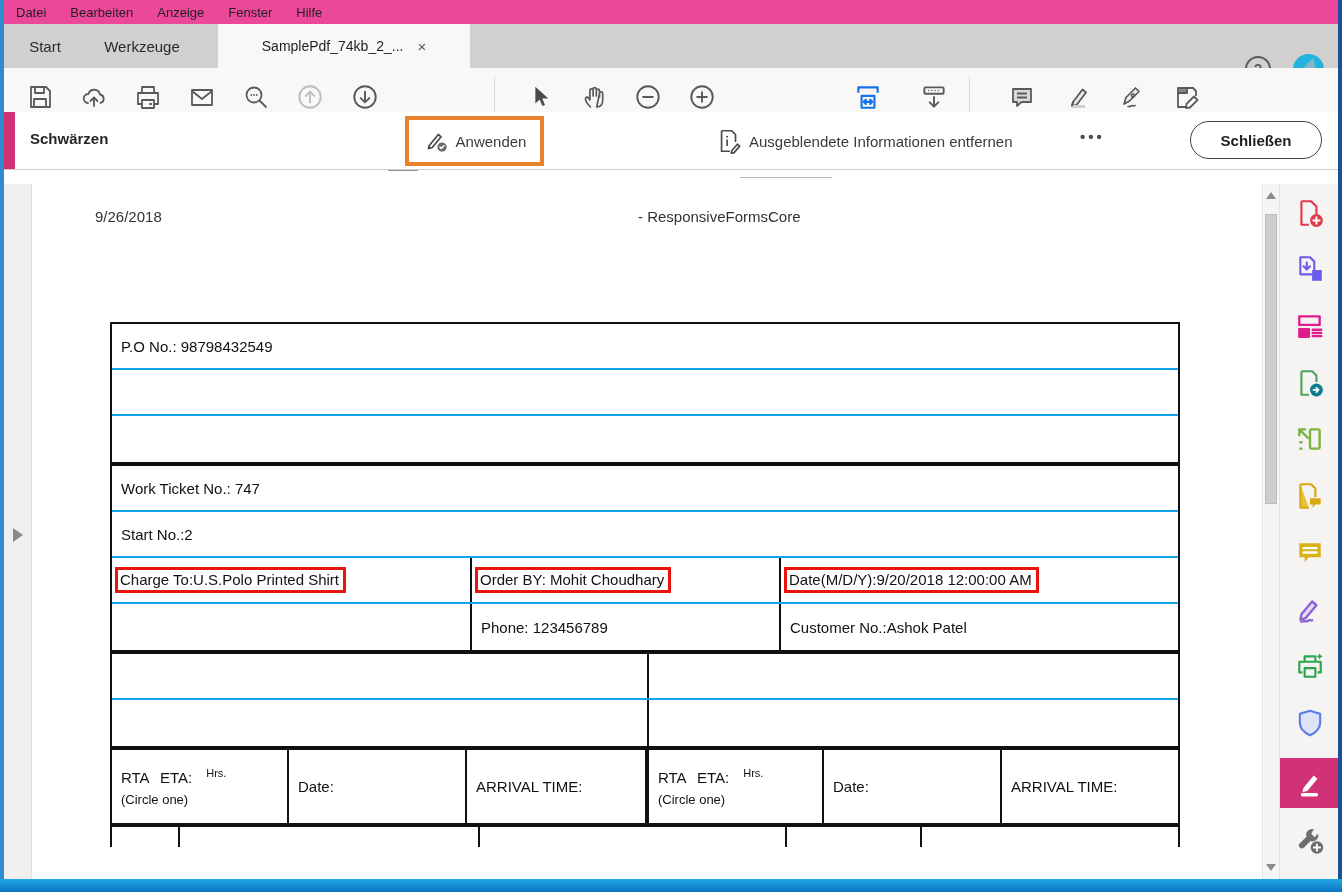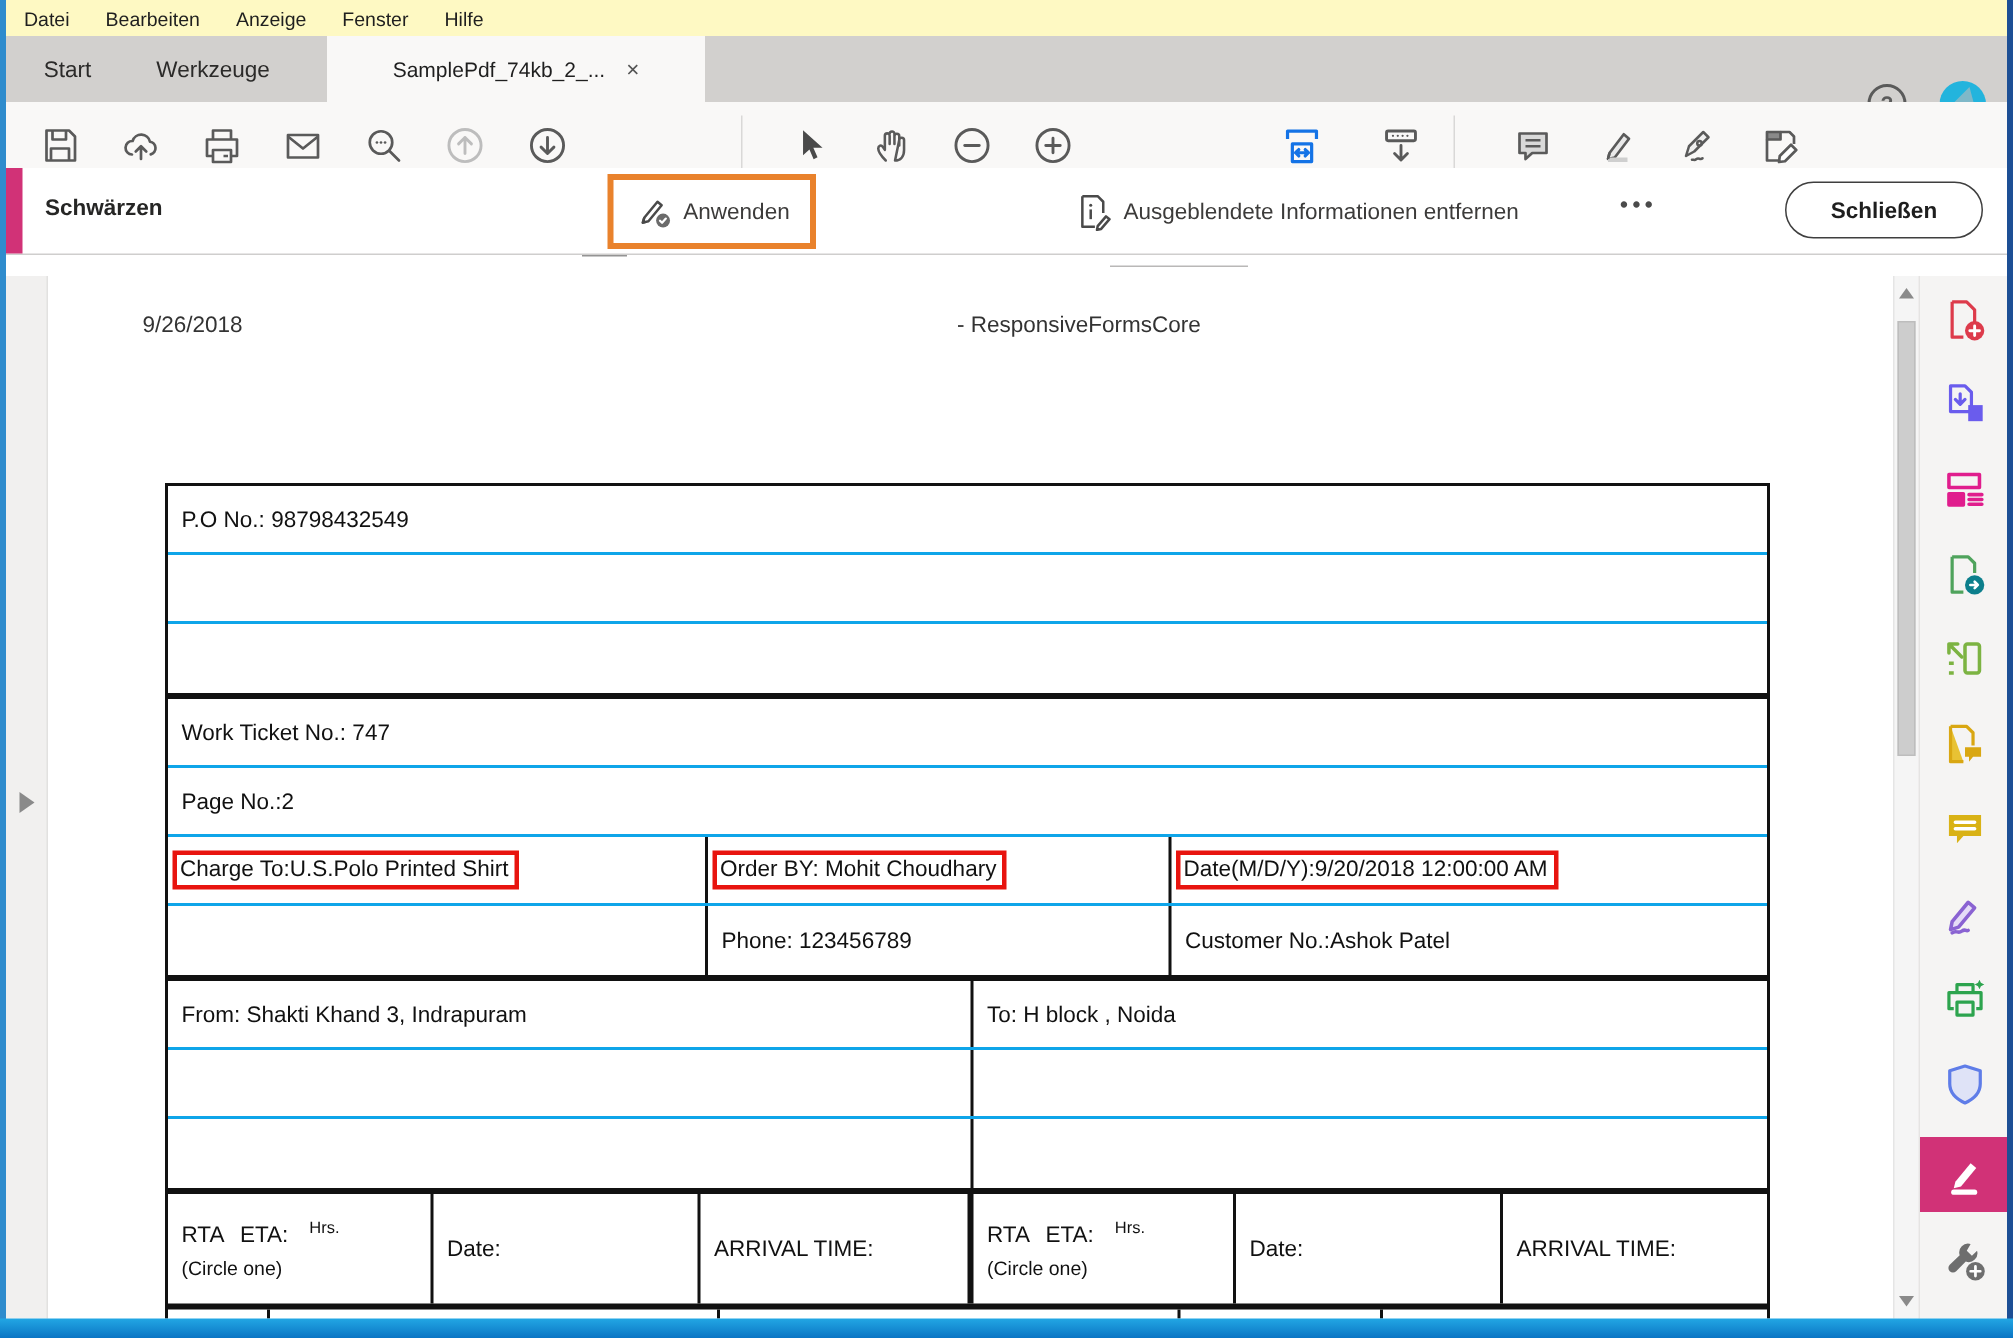--- a/index.html
+++ b/index.html
@@ -6,21 +6,21 @@
   body { font-family:"Liberation Sans", sans-serif; background:#fff; }
   .window { position:relative; width:1342px; height:892px; overflow:hidden; background:#fff; }
 
   
   .edge-left  { position:absolute; left:0; top:0; width:4px; height:892px; background:#2f8ccd; z-index:60; }
   .edge-right { position:absolute; right:0; top:0; width:4px; height:892px; background:#1d4f95; z-index:60; }
   .edge-bottom{ position:absolute; left:0; bottom:0; width:1342px; height:13px;
                 background:linear-gradient(#22a7e4,#0b75c4); z-index:61; }
 
   
-  .menubar { position:absolute; left:0; top:0; width:1342px; height:24px; background:#fef9c3;
+  .menubar { position:absolute; left:0; top:0; width:1342px; height:24px; background:#ec4899;
              display:flex; align-items:center; gap:24px; padding-left:16px; font-size:13px; color:#1f1f1f; }
   .menubar span { cursor:default; }
 
   
   .tabbar { position:absolute; left:4px; top:24px; width:1334px; height:44px; background:#d2d0ce; }
   .apptab { position:absolute; top:0; height:44px; display:flex; align-items:center; justify-content:center;
             font-size:15px; color:#2b2a29; }
   .tab-start { left:14px; width:54px; }
   .tab-tools { left:88px; width:100px; }
   .doctab { position:absolute; left:214px; top:0; width:252px; height:44px; background:#f9f8f7;
@@ -301,41 +301,37 @@
       <div class="frow" style="height:46px">
           <div class="fcell" style="width:100%"></div>
         </div>
       <div class="frow heavy" style="height:50px">
           <div class="fcell" style="width:100%"></div>
         </div>
       <div class="frow" style="height:46px">
         <div class="fcell" style="width:100%">Work Ticket No.: 747</div>
       </div>
       <div class="frow" style="height:46px">
-        <div class="fcell" style="width:100%">Page No.:2</div>
+        <div class="fcell" style="width:100%">Start No.:2</div>
       </div>
       <div class="frow" style="height:46px">
         <div class="fcell" style="width:358px">
           <span class="redbox">Charge To:U.S.Polo Printed Shirt</span>
         </div>
         <div class="fcell" style="width:309px">
           <span class="redbox">Order BY: Mohit Choudhary</span>
         </div>
         <div class="fcell" style="width:399px">
           <span class="redbox">Date(M/D/Y):9/20/2018 12:00:00 AM</span>
         </div>
       </div>
       <div class="frow heavy" style="height:50px">
         <div class="fcell" style="width:358px"></div>
         <div class="fcell" style="width:309px">Phone: 123456789</div>
         <div class="fcell" style="width:399px">Customer No.:Ashok Patel</div>
-      </div>
-      <div class="frow" style="height:46px">
-        <div class="fcell" style="width:535px">From: Shakti Khand 3, Indrapuram</div>
-        <div class="fcell" style="width:531px">To: H block , Noida</div>
       </div>
       <div class="frow" style="height:46px">
         <div class="fcell" style="width:535px"></div>
         <div class="fcell" style="width:531px"></div>
       </div>
       <div class="frow heavy" style="height:50px">
         <div class="fcell" style="width:535px"></div>
         <div class="fcell" style="width:531px"></div>
       </div>
       <div class="frow heavy" style="height:77px">

